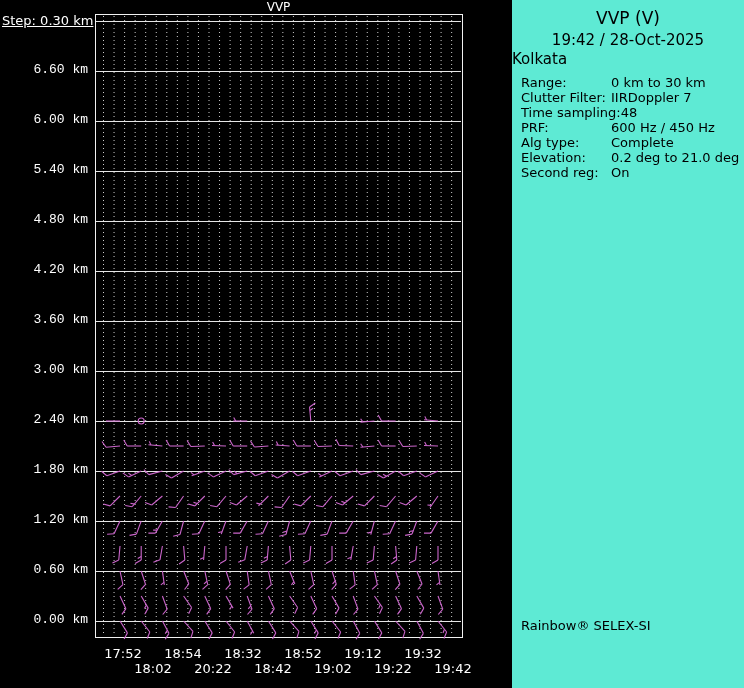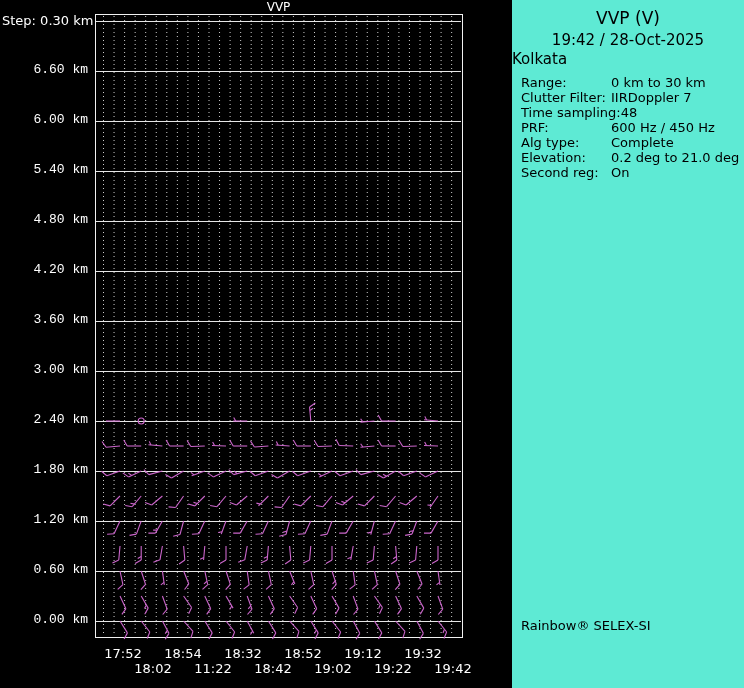--- a/index.html
+++ b/index.html
@@ -6,21 +6,21 @@
   .screen{
     position:relative;width:744px;height:688px;overflow:hidden;
     background:#000000;font-family:"DejaVu Sans",sans-serif;
   }
   .chart-title{
     position:absolute;left:95px;top:0px;width:367px;text-align:center;
     color:#ffffff;font-size:12px;
   }
   .step-label{
     position:absolute;left:2px;top:13px;width:88px;text-align:right;
-    color:#ffffff;font-size:13px;white-space:nowrap;
+    color:#ffffff;font-size:13px;white-space:nowrap;text-decoration:underline;
   }
   .y-label{
     position:absolute;left:2px;width:86px;text-align:right;
     color:#ffffff;font-size:13px;white-space:nowrap;font-family:Liberation Mono, monospace;
   }
   .x-label{
     position:absolute;width:60px;text-align:center;
     color:#ffffff;font-size:13px;white-space:nowrap;
   }
   #chartSvg{position:absolute;left:0;top:0;}
@@ -669,21 +669,21 @@
       <div class="y-label" style="top: 612px;">0.00 km</div>
     </div>
   <div id="xLabels">
       <div class="x-label" style="left: 93px; top: 646px;">17:52</div>
       <div class="x-label" style="left: 153px; top: 646px;">18:54</div>
       <div class="x-label" style="left: 213px; top: 646px;">18:32</div>
       <div class="x-label" style="left: 273px; top: 646px;">18:52</div>
       <div class="x-label" style="left: 333px; top: 646px;">19:12</div>
       <div class="x-label" style="left: 393px; top: 646px;">19:32</div>
       <div class="x-label" style="left: 123px; top: 661px;">18:02</div>
-      <div class="x-label" style="left: 183px; top: 661px;">11:22</div>
+      <div class="x-label" style="left: 183px; top: 661px;">20:22</div>
       <div class="x-label" style="left: 243px; top: 661px;">18:42</div>
       <div class="x-label" style="left: 303px; top: 661px;">19:02</div>
       <div class="x-label" style="left: 363px; top: 661px;">19:22</div>
       <div class="x-label" style="left: 423px; top: 661px;">19:42</div>
     </div>
 
   <div class="panel">
     <div class="panel-title">VVP (V)</div>
     <div class="panel-datetime">19:42 / 28-Oct-2025</div>
     <div class="panel-site">Kolkata</div>

